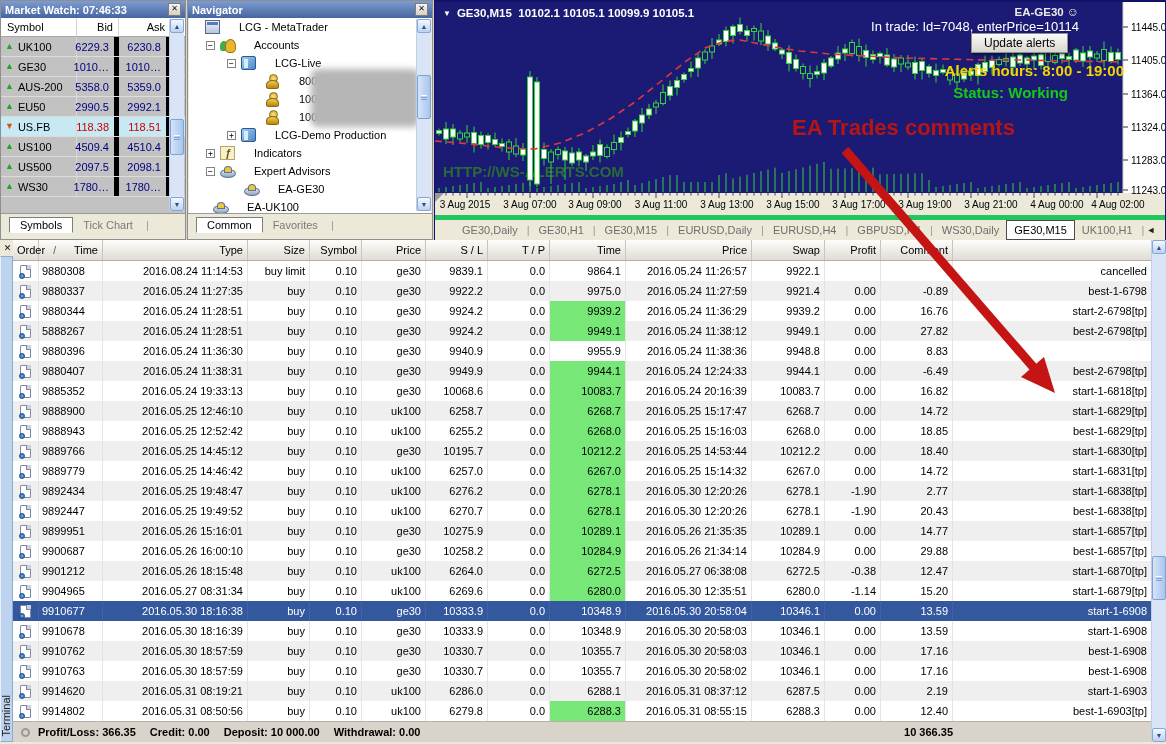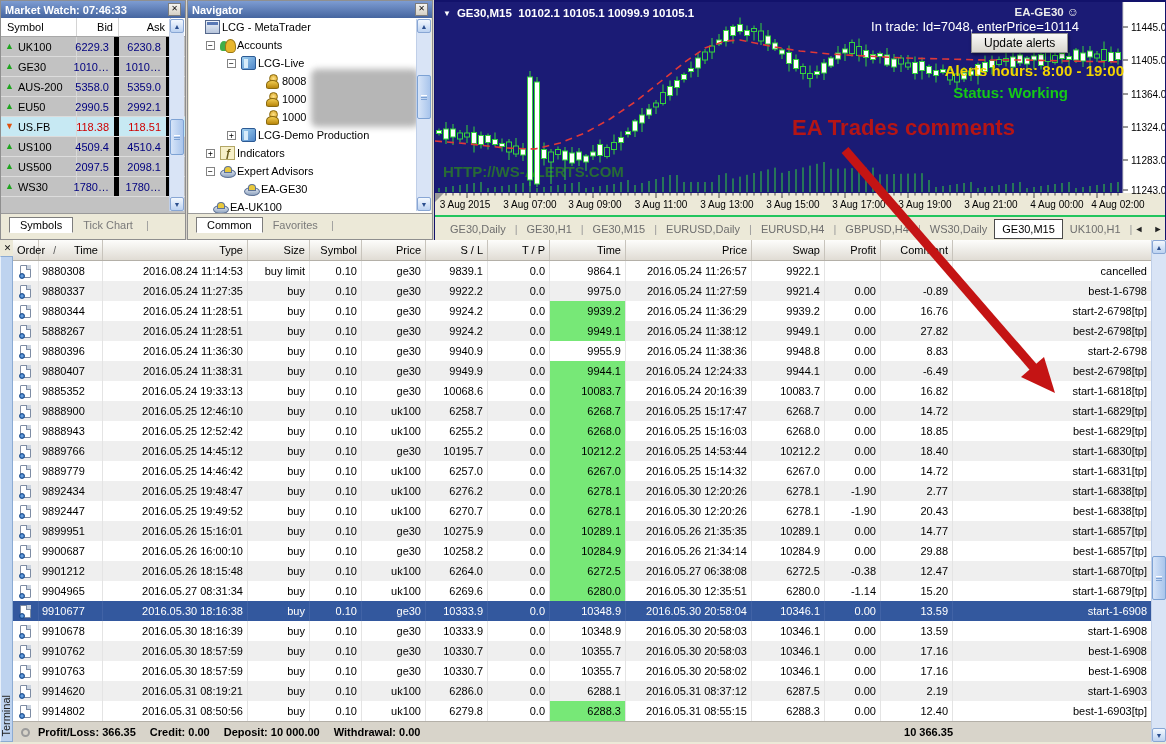--- a/index.html
+++ b/index.html
@@ -47,21 +47,21 @@
               display:flex; align-items:center; justify-content:flex-end; }
   .mw-row.sel .mw-price { color:#cf0000; }
   #mw-fill { background:#c2c2c2; height:16px; }
 
   
   #navigator { left:187px; width:246px; height:240px; }
   #nav-content { position:absolute; left:1px; right:1px; top:17px; height:195px; background:#fff; overflow:hidden; }
   .nav-row { height:18px; display:flex; align-items:center; }
   .expand-box { width:9px; height:9px; border:1px solid #848484; background:#fff; font-size:8px; line-height:7px;
                 text-align:center; color:#000; flex:none; margin-right:5px; font-family:"DejaVu Sans Mono",monospace; }
-  .nav-label { margin-left:2px; white-space:nowrap;text-align:center; }
+  .nav-label { margin-left:19px; white-space:nowrap;text-align:center; }
   .ic { width:15px; height:14px; position:relative; flex:none; }
   .ic-platform { background:linear-gradient(#eef3fa,#b7c5dc); border:1px solid #55688c; }
   .ic-platform::before { content:""; position:absolute; top:1px; left:1px; right:1px; height:3px; background:#5a79b5; }
   .ic-accounts::before { content:""; position:absolute; left:0; top:3px; width:8px; height:10px;
                          background:#3fae4a; border-radius:50% 50% 30% 30%; }
   .ic-accounts::after { content:""; position:absolute; left:5px; top:1px; width:9px; height:12px;
                         background:#e8b62c; border:1px solid #9a7714; border-radius:50% 50% 35% 35%; }
   .ic-server { background:linear-gradient(135deg,#9fd0f0,#4f86c8); border:1px solid #2c5a94; border-radius:2px; }
   .ic-server::before { content:""; position:absolute; left:2px; top:2px; width:4px; height:9px; background:#d8ecfa; }
   .ic-user::before { content:""; position:absolute; left:4px; top:0; width:7px; height:7px; border-radius:50%;
@@ -86,22 +86,22 @@
   #ov-title { left:8px; top:5px; color:#fff; font-weight:bold; font-size:11.5px; }
   #ov-title .tri { font-size:8px; margin-right:6px; vertical-align:1px; }
   #ov-ea { top:3px; right:86px; color:#ececec; font-size:11.5px; font-weight:bold; }
   #ov-ea .smiley { font-weight:normal; font-size:12px; margin-left:3px; }
   #ov-intrade { top:17px; right:86px; color:#fff; font-size:13px; }
   #ov-tooltip { left:536px; top:31px; background:linear-gradient(#fafaf8,#d8d6ce); border:1px solid #8f8f8f;
                 box-shadow:1px 2px 3px rgba(0,0,0,.45); padding:2px 12px; font-size:12px; color:#000; }
   #ov-alerts { top:60px; right:41px; color:#f2d400; font-size:15px; font-weight:bold; }
   #ov-status { top:82px; right:97px; color:#16c916; font-size:15px; font-weight:bold; }
   #ov-annotation { left:357px; top:113px; color:#b51515; font-size:22px; font-weight:bold; }
-  #chart-tabs { height:25px; background:#ece9d8; border-top:2px solid #22c55e; display:flex; align-items:center;
-                padding-left:8px; }
+  #chart-tabs { height:25px; background:#ece9d8; border-top:5px solid #22c55e; display:flex; align-items:center;
+                padding-left:20px; }
   .ctab { padding:3px 7px; color:#6e6e6e; white-space:nowrap; }
   .ctab.active { background:#fff; border:1px solid #4a4a4a; color:#000; position:relative; }
   .ctab-sep { color:#9a9a9a; padding:0 2px; }
   #tab-arrows { margin-left:auto; margin-right:6px; display:flex; gap:10px; color:#222; font-size:9px; }
 
   
   #terminal { position:absolute; left:0; top:240px; width:1166px; height:504px; background:#ece9d8; }
   #t-close { position:absolute; left:2px; top:3px; width:11px; height:11px; font-size:9px; font-weight:bold;
              color:#111; line-height:11px; text-align:center; }
   #t-side { position:absolute; left:0; top:16px; width:13px; height:486px; background:#bed3ef;
@@ -874,21 +874,20 @@
           <div class="t-cell">buy</div>
           <div class="t-cell">0.10</div>
           <div class="t-cell">ge30</div>
           <div class="t-cell">9940.9</div>
           <div class="t-cell">0.0</div>
           <div class="t-cell tp">9955.9</div>
           <div class="t-cell">2016.05.24 11:38:36</div>
           <div class="t-cell">9948.8</div>
           <div class="t-cell">0.00</div>
           <div class="t-cell">8.83</div>
-          <div class="t-cell">start-2-6798</div>
         </div>
         <div class="t-row t-grid alt">
           <div class="t-cell c-icon">
             <div class="doc-ic">
               <div class="doc-dot"></div>
             </div>
           </div>
           <div class="t-cell c-order">9880407</div>
           <div class="t-cell">2016.05.24 11:38:31</div>
           <div class="t-cell">buy</div>

